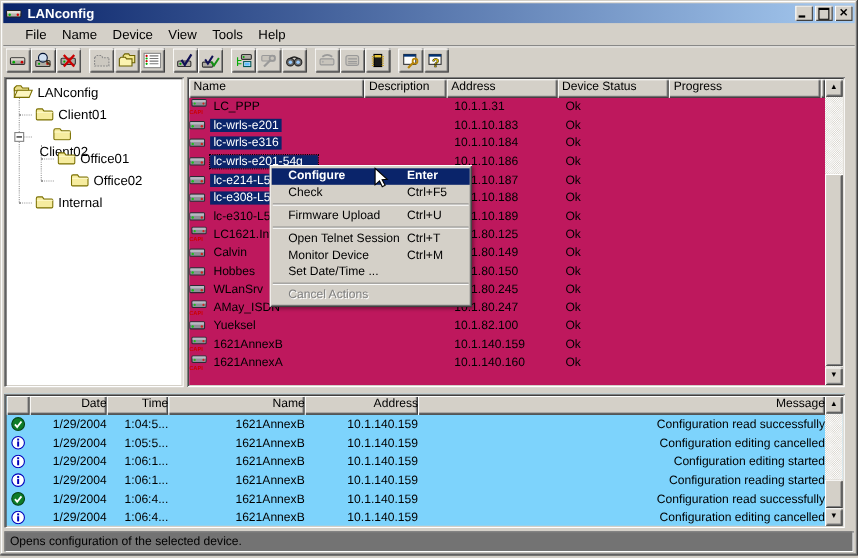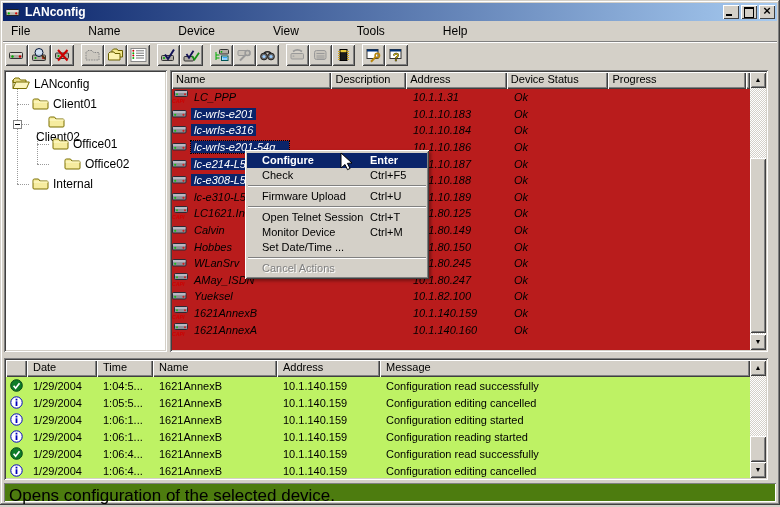--- a/index.html
+++ b/index.html
@@ -15,21 +15,21 @@
   .title-icon { width:16px; height:14px; margin-left:2px; }
   .title-text { color:#fff; font-weight:bold; font-size:12px; margin-left:4px; letter-spacing:0; }
   .win-buttons { margin-left:auto; margin-right:2px; display:flex; gap:2px; }
   .win-btn { width:16px; height:14px; background:#d4d0c8; position:relative;
     box-shadow: inset 1px 1px 0 #ffffff, inset -1px -1px 0 #404040; }
   .glyph-min::before { content:""; position:absolute; left:3px; bottom:3px; width:6px; height:2px; background:#000; }
   .glyph-max::before { content:""; position:absolute; left:3px; top:2px; width:8px; height:8px; border:1px solid #000; border-top-width:2px; }
   .glyph-close::before { content:"×"; position:absolute; left:0; right:0; top:-2px; text-align:center; font-size:13px; font-weight:bold; }
 
   
-  .menubar { position:absolute; left:3px; top:22px; right:3px; height:19px; display:flex; align-items:flex-start; padding-left:1px;gap:44px; }
+  .menubar { position:absolute; left:3px; top:22px; right:3px; height:19px; display:flex; align-items:flex-start; padding-left:13px; }
   .menu-item { padding:2px 7px 3px 7px; font-size:12px; }
 
   
   .toolbar { position:absolute; left:3px; top:41px; right:3px; height:27px; border-top:1px solid #808080;
     box-shadow: inset 0 1px 0 #ffffff; display:flex; align-items:center; padding-left:2px; }
   .tbtn { width:23px; height:22px; background:#d4d0c8; display:flex; align-items:center; justify-content:center;
     box-shadow: inset 1px 1px 0 #ffffff, inset -1px -1px 0 #404040, inset 2px 2px 0 #d4d0c8, inset -2px -2px 0 #808080; }
   .tbtn.gstart { margin-left:7px; }
   .ticon { width:17px; height:16px; display:block; }
 
@@ -45,21 +45,21 @@
   .tree-guide { position:absolute; border-left:1px dotted #9a9a9a; width:0; }
   .tree-stub { position:absolute; border-top:1px dotted #9a9a9a; height:0; }
   .expander { position:absolute; width:9px; height:9px; background:#fff; border:1px solid #848484; }
   .expander::before { content:""; position:absolute; left:1px; top:3px; width:5px; height:1px; background:#000; }
 
   
   .list-header { position:absolute; left:2px; top:2px; height:17px; display:flex; right:18px; }
   .hcell { background:#d4d0c8; font-size:11px; padding:1px 0 0 4px; height:17px;
     box-shadow: inset 1px 1px 0 #ffffff, inset -1px -1px 0 #404040, inset -2px -2px 0 #808080; }
   .hfill { flex:1; }
-  .list-rows { position:absolute; left:2px; top:19px; right:18px; bottom:2px; overflow:hidden; background:#b91c1c;font-style:italic; }
+  .list-rows { position:absolute; left:2px; top:19px; right:18px; bottom:2px; overflow:hidden; background:#be185d; }
   .lrow { position:relative; height:16.6px; display:flex; align-items:center; }
   .lrow .dicon { width:19px; flex:0 0 19px; display:flex; align-items:center; }
   .lrow .dname { padding:0 3px; white-space:nowrap; }
   .lrow .dname.sel { background:#0a246a; color:#fff; }
   .lrow .dname.foc { outline:1px dotted #000; padding-right:14px; }
   .cell-addr { position:absolute; left:241px; }
   .cell-status { position:absolute; left:342px; }
 
   
   .vscroll { position:absolute; right:2px; top:2px; bottom:2px; width:16px; }
@@ -69,31 +69,31 @@
     background-size:2px 2px; background-position:0 0,1px 1px; }
   .sb-btn { position:absolute; left:0; width:16px; height:16px; background:#d4d0c8; text-align:center;
     box-shadow: inset 1px 1px 0 #ffffff, inset -1px -1px 0 #404040, inset 2px 2px 0 #d4d0c8, inset -2px -2px 0 #808080;
     font-size:7px; line-height:15px; color:#000; }
   .sb-up { top:0; } .sb-down { bottom:0; }
   .sb-up::before { content:"▲"; } .sb-down::before { content:"▼"; }
   .sb-thumb { position:absolute; left:0; width:16px; background:#d4d0c8;
     box-shadow: inset 1px 1px 0 #ffffff, inset -1px -1px 0 #404040, inset 2px 2px 0 #d4d0c8, inset -2px -2px 0 #808080; }
 
   
-  .logpanel { position:absolute; left:4px; top:358px; width:764px; height:122px; background:#bef264; }
+  .logpanel { position:absolute; left:4px; top:358px; width:764px; height:122px; background:#7dd3fc;text-align:right; }
   .log-header { position:absolute; left:2px; top:2px; height:17px; right:18px; display:flex; }
   .log-rows { position:absolute; left:2px; top:19px; right:18px; bottom:2px; overflow:hidden; }
   .logrow { height:17px; display:flex; align-items:center; }
   .logcell { padding-left:6px; white-space:nowrap; overflow:hidden; }
   .lc0 { flex:0 0 21px; padding-left:0; display:flex; justify-content:center; }
   .lc1 { flex:0 0 70px; } .lc2 { flex:0 0 56px; } .lc3 { flex:0 0 124px; } .lc4 { flex:0 0 103px; } .lc5 { flex:1; }
 
   
-  .statusbar { position:absolute; left:4px; top:483px; width:772px; height:19px; background:#4d7c0f;
-    box-shadow: inset 1px 1px 0 #808080, inset -1px -1px 0 #ffffff; padding:3px 0 0 5px; font-size:17px; }
+  .statusbar { position:absolute; left:4px; top:483px; width:772px; height:19px; background:#737373;
+    box-shadow: inset 1px 1px 0 #808080, inset -1px -1px 0 #ffffff; padding:3px 0 0 5px; font-size:11px; }
 
   
   .ctxmenu { position:absolute; left:245px; top:150px; width:184px; background:#d4d0c8; padding:3px 2px; z-index:50;
     box-shadow: inset 1px 1px 0 #ffffff, inset -1px -1px 0 #404040, inset 2px 2px 0 #d4d0c8, inset -2px -2px 0 #808080,
     2px 2px 3px rgba(0,0,0,0.35); }
   .mi { position:relative; height:15px; line-height:15px; padding-left:15px; font-size:11px; white-space:nowrap; }
   .mi .sc { position:absolute; left:123px; top:0; }
   .mi.hl { background:#0a246a; color:#fff; font-weight:bold; }
   .mi.dis { color:#808080; text-shadow:1px 1px 0 #ffffff; }
   .msep { height:2px; margin:2px 1px; border-top:1px solid #808080; border-bottom:1px solid #ffffff; }

